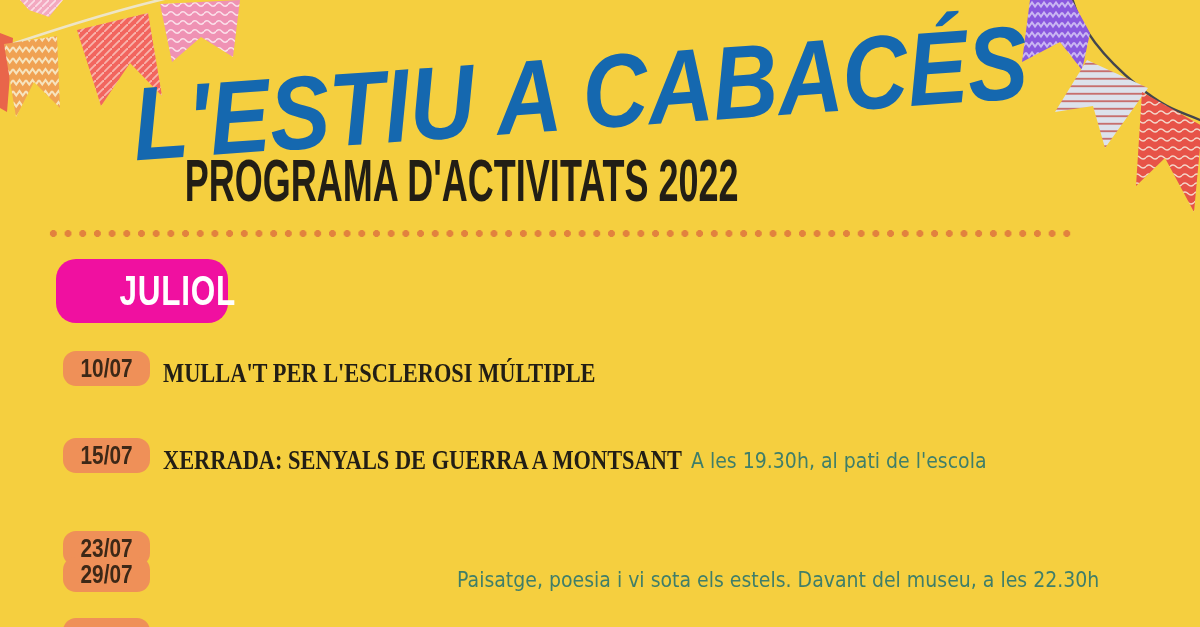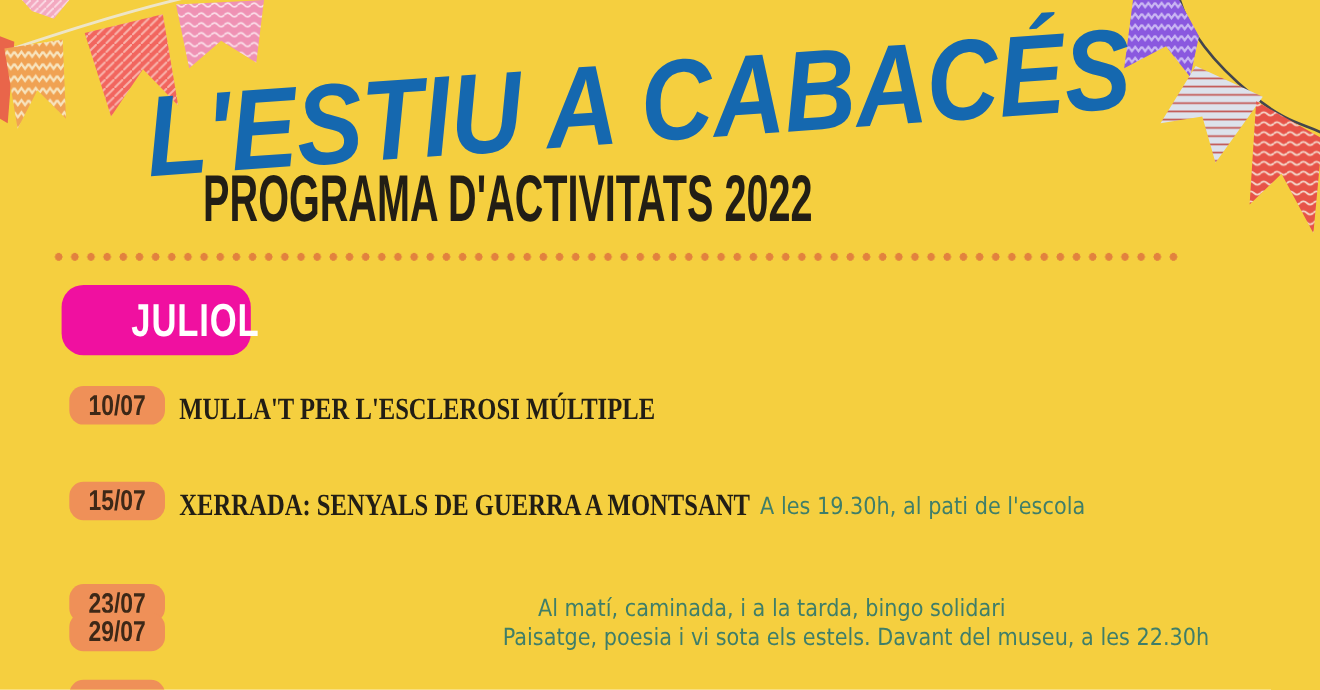--- a/index.html
+++ b/index.html
@@ -167,23 +167,20 @@
     </div>
     <div class="ev-detail">
       <span>A les 19.30h, al pati de l'escola</span>
     </div>
   </div>
 
   <div class="event-row r3">
     <div class="date-badge">
       <span>23/07</span>
     </div>
-    <div class="ev-detail">
-      <span>Al matí, caminada, i a la tarda, bingo solidari</span>
-    </div>
   </div>
 
   <div class="event-row r4">
     <div class="date-badge">
       <span>29/07</span>
     </div>
     <div class="ev-detail">
       <span>Paisatge, poesia i vi sota els estels. Davant del museu, a les 22.30h</span>
     </div>
   </div>

